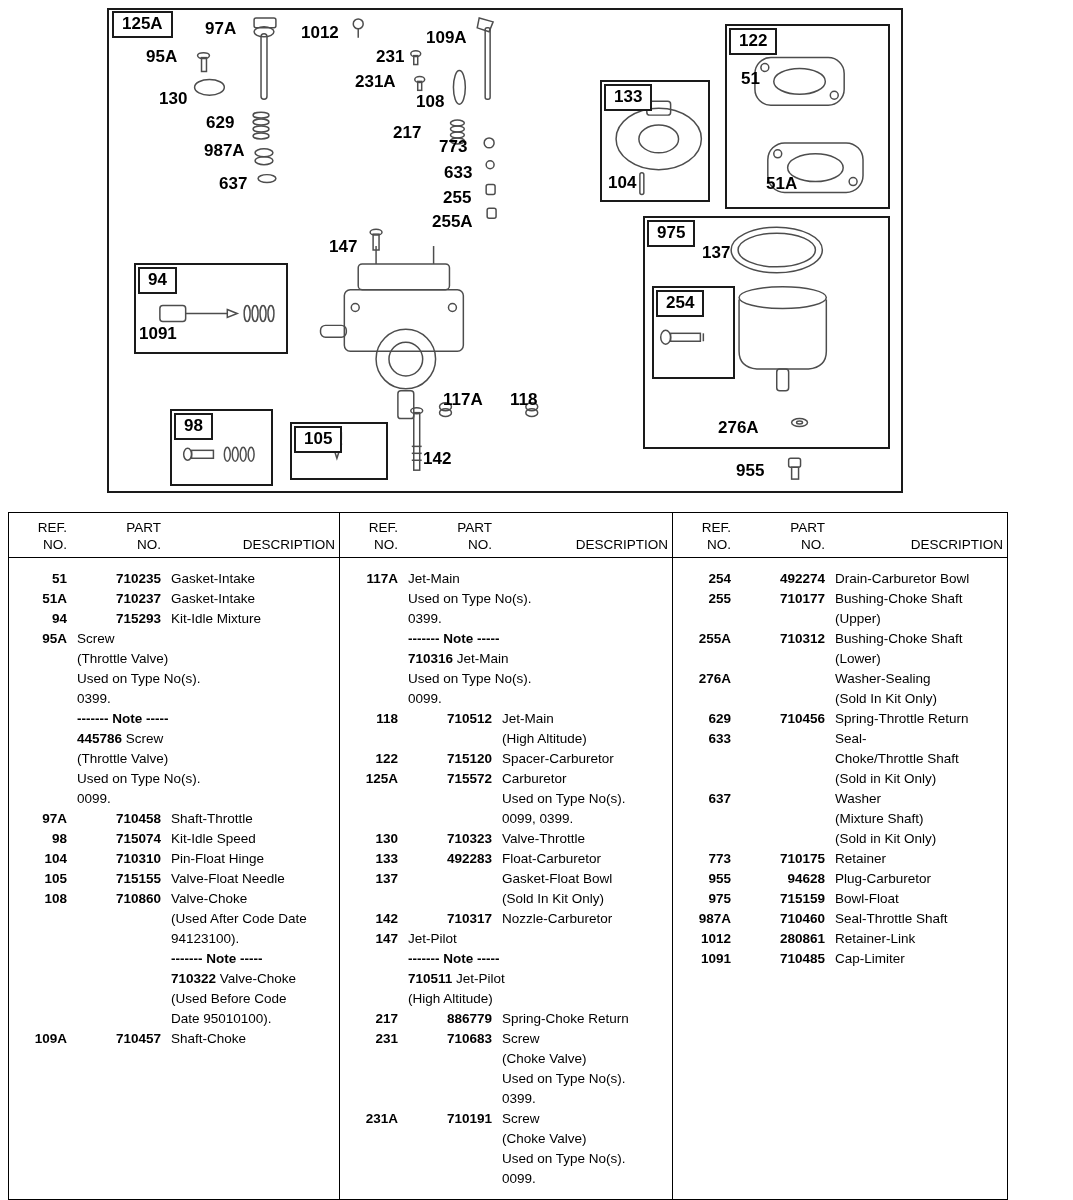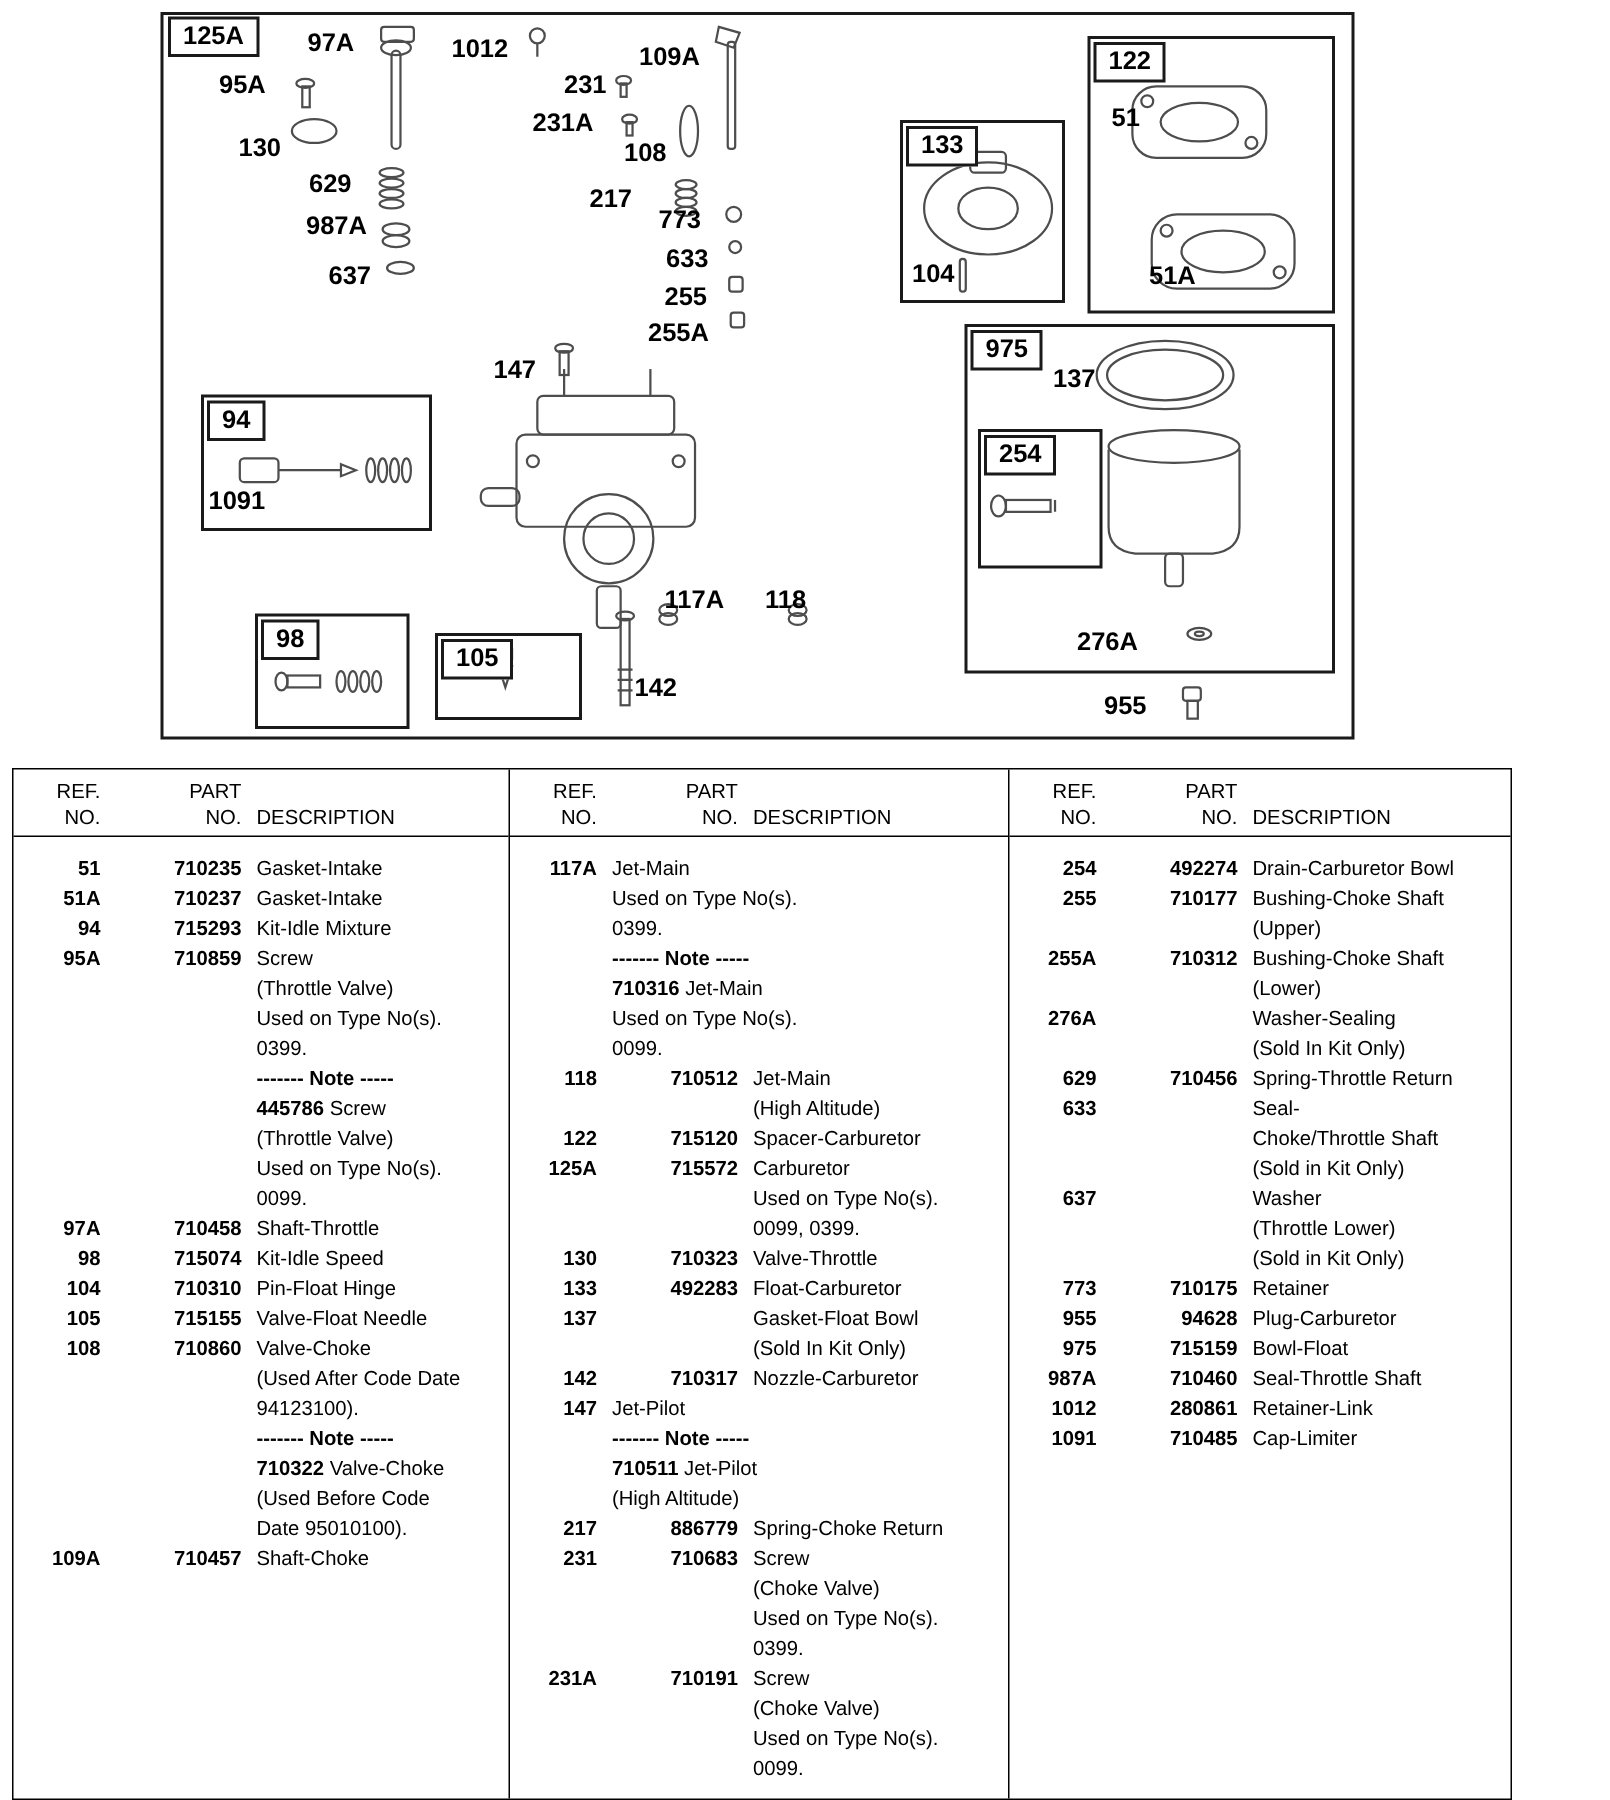--- a/index.html
+++ b/index.html
@@ -29,21 +29,21 @@
   .tcol-1 { width:330px; }
   .tcol-2 { width:333px; }
   .tcol-3 { flex:1; }
   .tcol + .tcol { border-left:1.5px solid #000; }
   .thead {
     display:grid; grid-template-columns:52px 84px 1fr; column-gap:10px;
     padding:6px 4px 4px 6px; border-bottom:1.5px solid #000; height:45px;
     box-sizing:border-box; font-size:13.5px;
   }
   .h-ref, .h-part { text-align:right; line-height:17px; }
-  .h-desc { text-align:left; align-self:end; line-height:17px; }
+  .h-desc { text-align:right; align-self:end; line-height:17px; }
   .rows { padding:11px 2px 0 6px; font-size:13.5px; line-height:20px; }
   .prow { display:grid; grid-template-columns:52px 84px 1fr; column-gap:10px; }
   .ref-cell, .part-cell { text-align:right; font-weight:bold; }
   .bold { font-weight:bold; }
   .desc-line { white-space:nowrap; }
 </style>
 </head>
 <body>
 
 <div class="diagram-wrap">
@@ -250,21 +250,20 @@
         </div>
         <div class="prow">
           <span class="ref-cell">94</span>
           <span class="part-cell">715293</span>
           <div class="desc-cell">
             <div class="desc-line">Kit-Idle Mixture</div>
           </div>
         </div>
         <div class="prow">
           <span class="ref-cell">95A</span>
-          <span class="part-cell">710859</span>
           <div class="desc-cell">
             <div class="desc-line">Screw</div>
             <div class="desc-line">(Throttle Valve)</div>
             <div class="desc-line">Used on Type No(s).</div>
             <div class="desc-line">0399.</div>
             <div class="desc-line"><span class="bold">------- Note -----</span></div>
             <div class="desc-line"><span class="bold">445786</span> Screw</div>
             <div class="desc-line">(Throttle Valve)</div>
             <div class="desc-line">Used on Type No(s).</div>
             <div class="desc-line">0099.</div>
@@ -496,21 +495,21 @@
             <div class="desc-line">Seal-</div>
             <div class="desc-line">Choke/Throttle Shaft</div>
             <div class="desc-line">(Sold in Kit Only)</div>
           </div>
         </div>
         <div class="prow">
           <span class="ref-cell">637</span>
           <span class="part-cell"></span>
           <div class="desc-cell">
             <div class="desc-line">Washer</div>
-            <div class="desc-line">(Throttle Lower)</div>
+            <div class="desc-line">(Mixture Shaft)</div>
             <div class="desc-line">(Sold in Kit Only)</div>
           </div>
         </div>
         <div class="prow">
           <span class="ref-cell">773</span>
           <span class="part-cell">710175</span>
           <div class="desc-cell">
             <div class="desc-line">Retainer</div>
           </div>
         </div>

